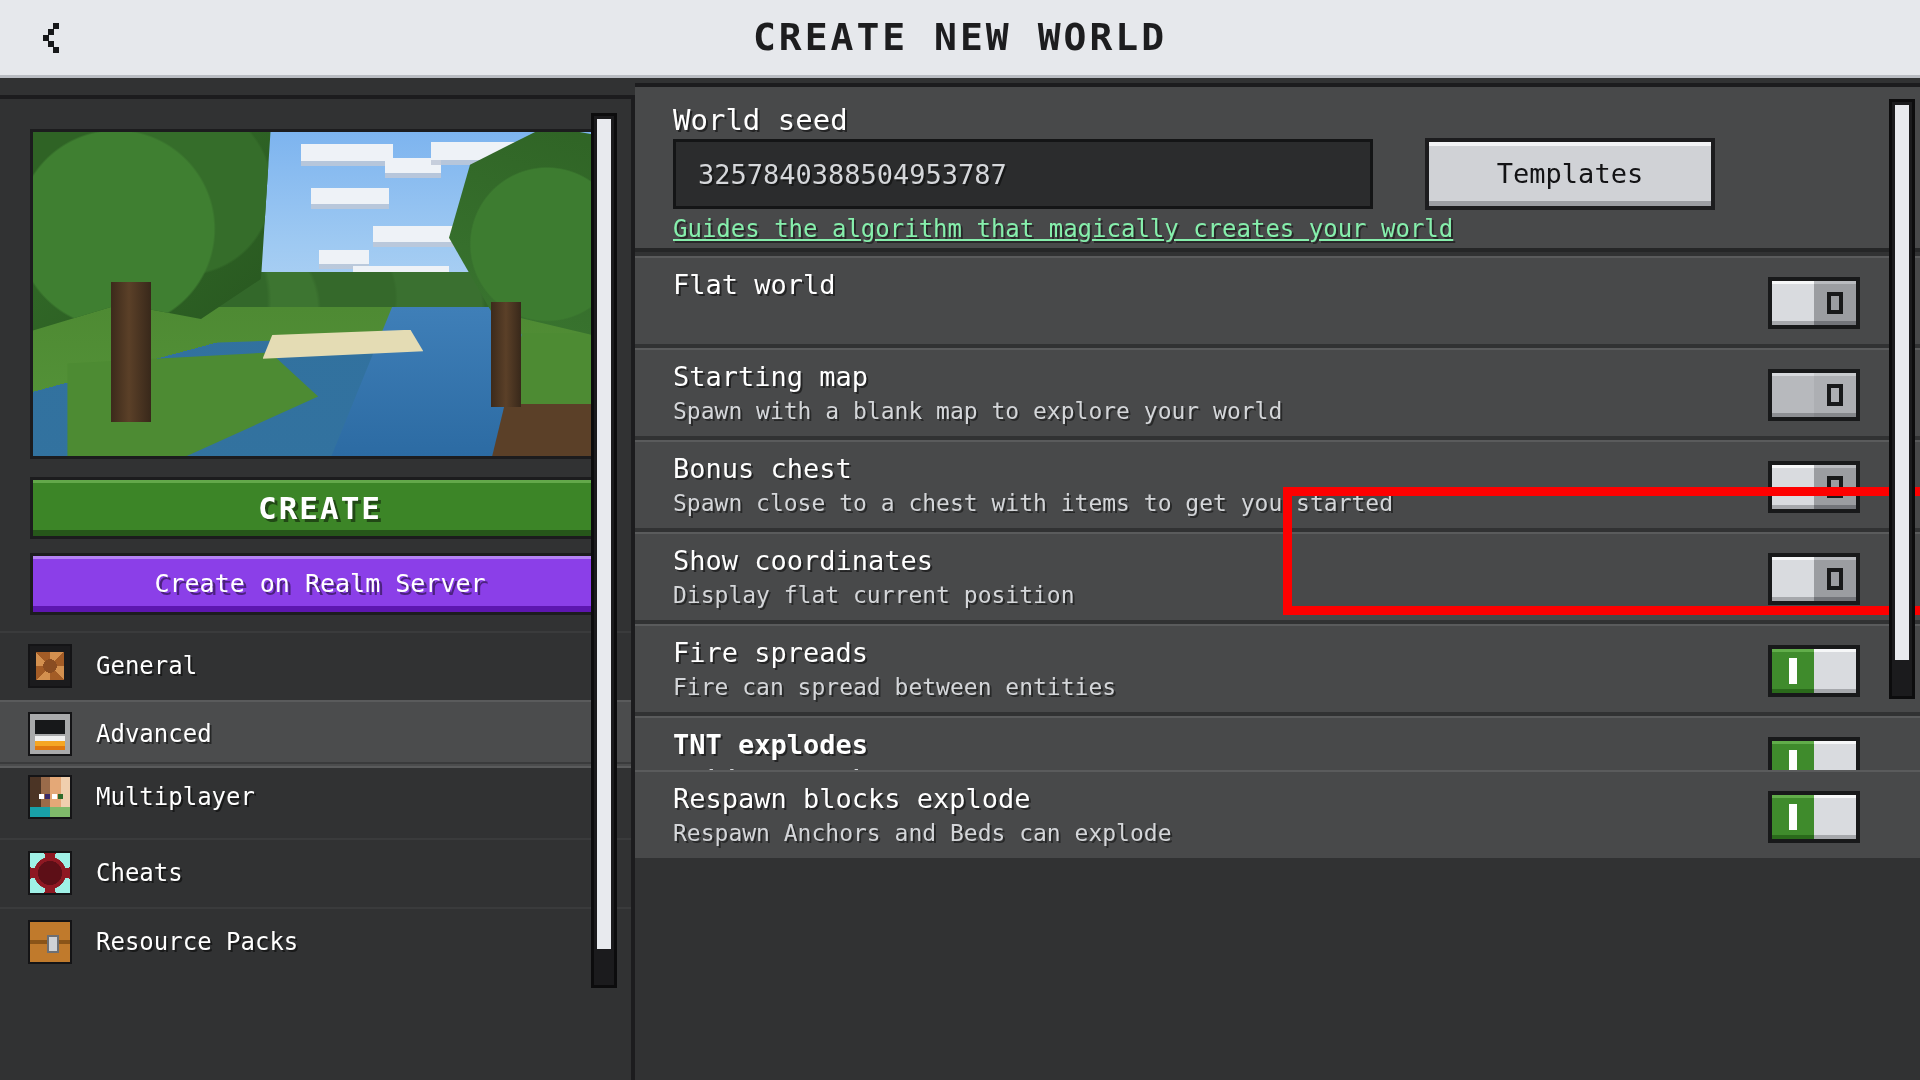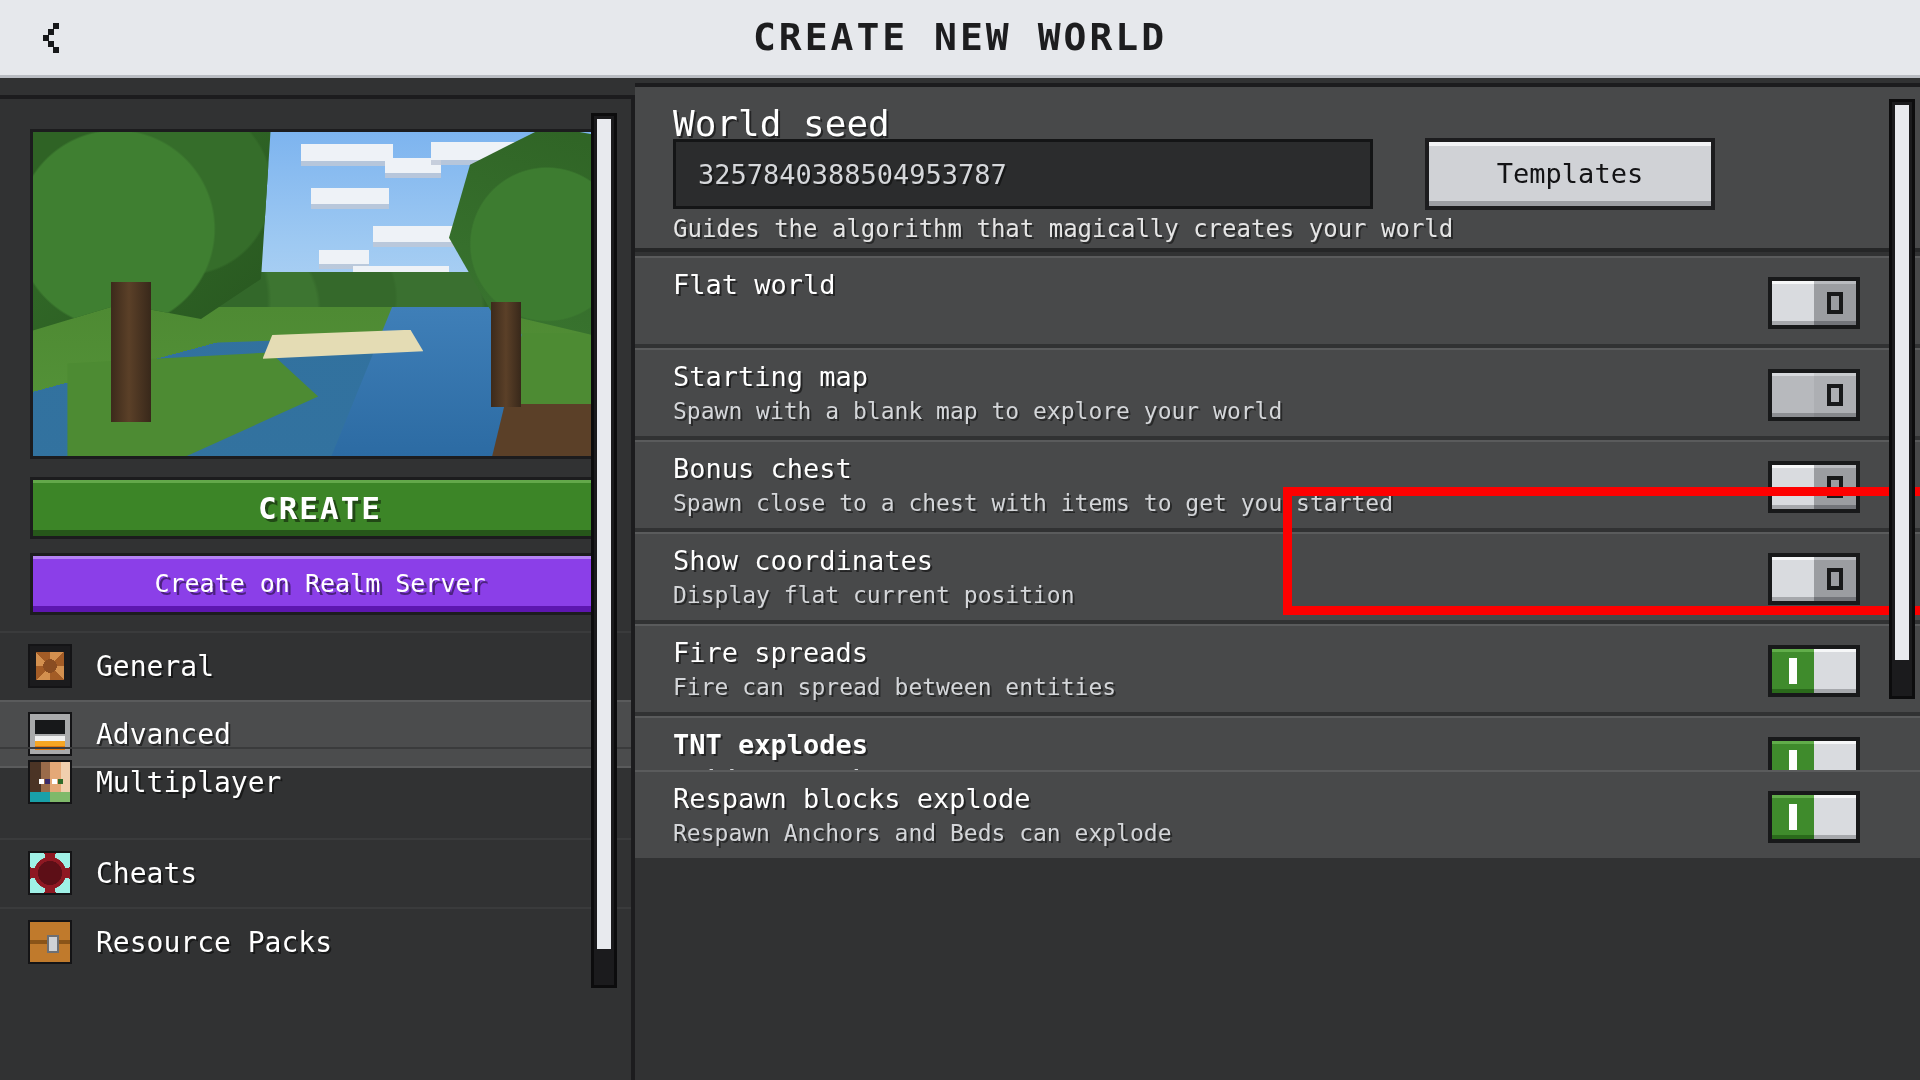--- a/index.html
+++ b/index.html
@@ -206,21 +206,21 @@
   .sidebar-item .sb-icon {
     width: 44px; height: 44px;
     margin-left: 28px; margin-right: 24px;
     border: 2px solid #141416;
     flex: none;
     position: relative;
     overflow: hidden;
   }
   .sidebar-item .sb-label {
     color: #ffffff;
-    font-size: 28px;
+    font-size: 24px;
     text-shadow: 2px 2px 0 rgba(0,0,0,.5);
     font-family: "DejaVu Sans Mono", monospace;
   }
 
   
   .ic-general { background: #1b1b1d; }
   .ic-general::before {
     content:""; position:absolute; left:6px; top:6px; right:6px; bottom:6px;
     background:
       radial-gradient(circle at 50% 50%, #8a4d22 0 34%, transparent 35%),
@@ -294,40 +294,41 @@
   
   #seed-section {
     position: absolute;
     left: 0; top: 0;
     width: 1285px; height: 165px;
     background: #48494a;
     border-bottom: 4px solid #252627;
   }
   #seed-label {
     position: absolute; left: 38px; top: 16px;
-    color: #ffffff; font-size: 36px;
+    color: #ffffff; font-size: 29px;
     text-shadow: 2px 2px 0 rgba(0,0,0,.5);
   }
   #seed-input {
     position: absolute;
     left: 38px; top: 52px;
     width: 700px; height: 70px;
     background: #2b2c2d;
     border: 3px solid #141516;
     color: #d5d7da;
     font-size: 27px;
     padding-left: 22px;
     font-family: "DejaVu Sans Mono", monospace;
     outline: none;
     text-shadow: 2px 2px 0 rgba(0,0,0,.45);
   }
   #seed-hint {
     position: absolute; left: 38px; top: 128px;
-    color: #e5e5e5; font-size: 24px;
+    color: #86efac; font-size: 24px;
     text-shadow: 2px 2px 0 rgba(0,0,0,.45);
+    text-decoration: underline;
   }
   #templates-button {
     position: absolute;
     left: 790px; top: 51px;
     width: 290px; height: 72px;
     background: #d0d2d6;
     border: 4px solid #1c1c1e;
     box-shadow: inset 0 4px 0 #f2f3f5, inset 0 -5px 0 #9b9da2;
     color: #131315;
     font-size: 27px;
@@ -480,21 +481,21 @@
 
     <div id="sidebar-list">
         <div class="sidebar-item" style="top: 532px;">
           <span class="sb-icon ic-general"></span>
           <span class="sb-label">General</span>
         </div>
         <div class="sidebar-item selected" style="top: 601px;">
           <span class="sb-icon ic-advanced"></span>
           <span class="sb-label">Advanced</span>
         </div>
-        <div class="sidebar-item" style="top: 648px; text-align: right;">
+        <div class="sidebar-item" style="top: 663px; text-align: right;">
           <span class="sb-icon ic-multiplayer"></span>
           <span class="sb-label">Multiplayer</span>
         </div>
         <div class="sidebar-item" style="top: 739px;">
           <span class="sb-icon ic-cheats"></span>
           <span class="sb-label">Cheats</span>
         </div>
         <div class="sidebar-item" style="top: 808px;">
           <span class="sb-icon ic-resource"></span>
           <span class="sb-label">Resource Packs</span>

